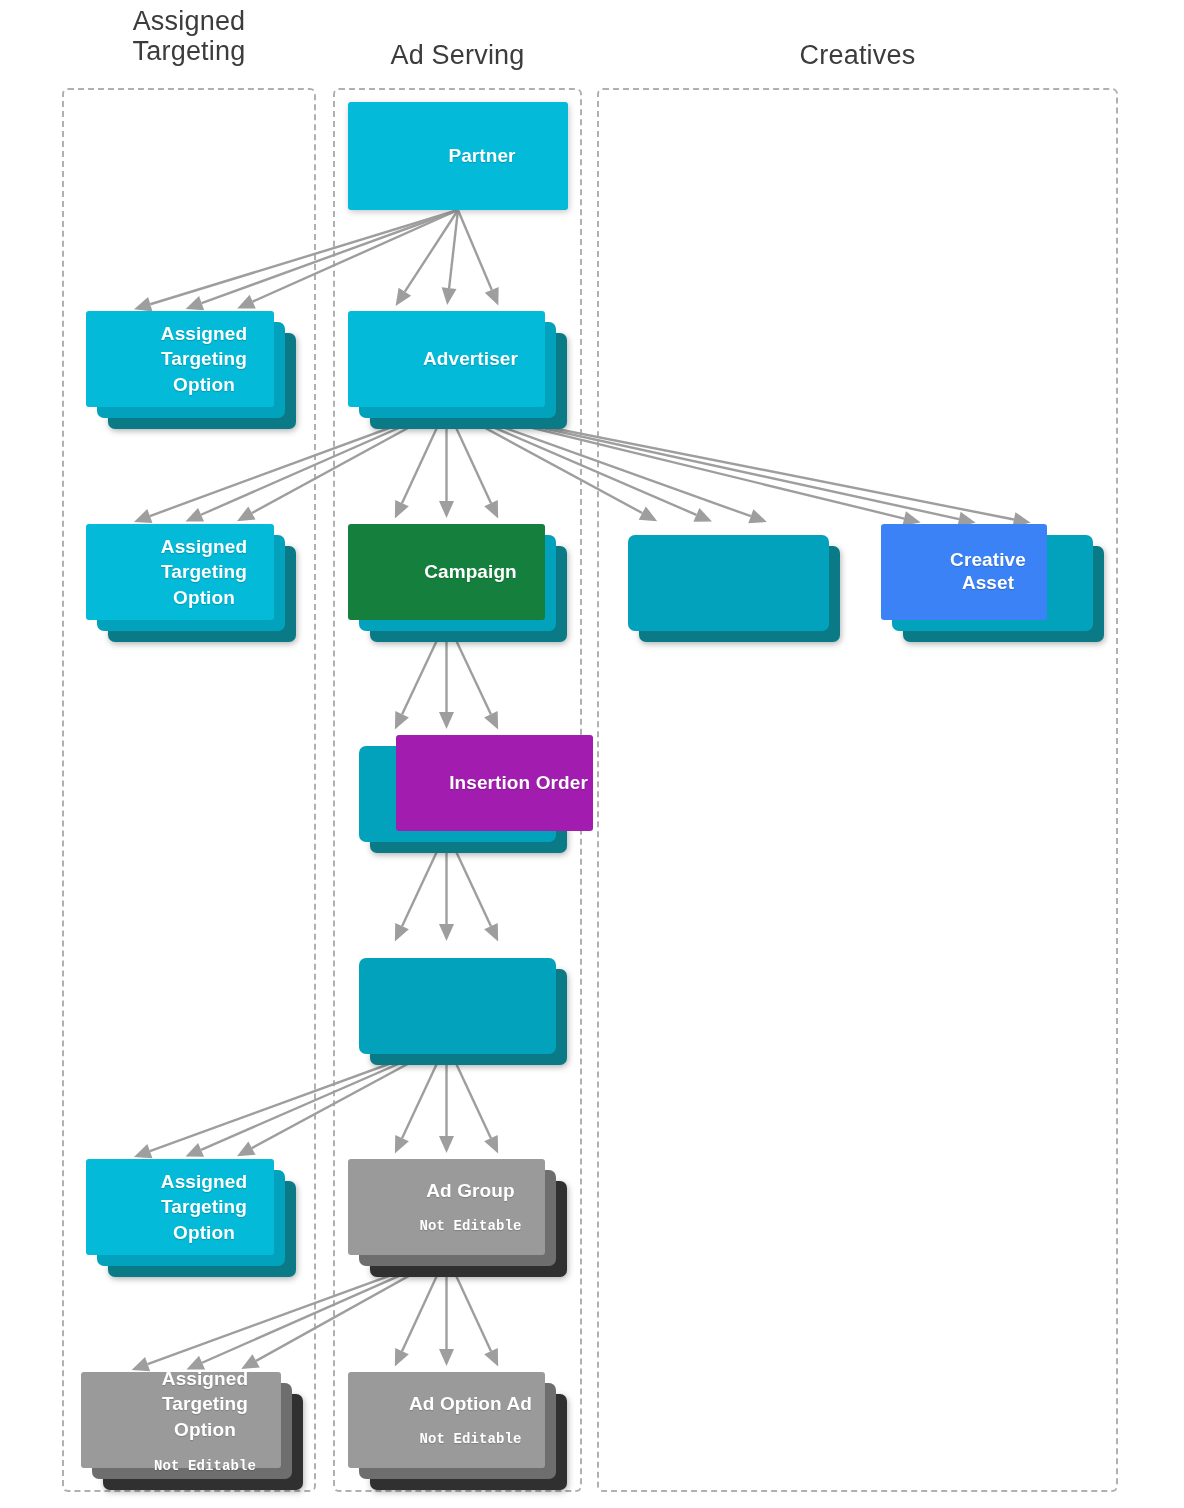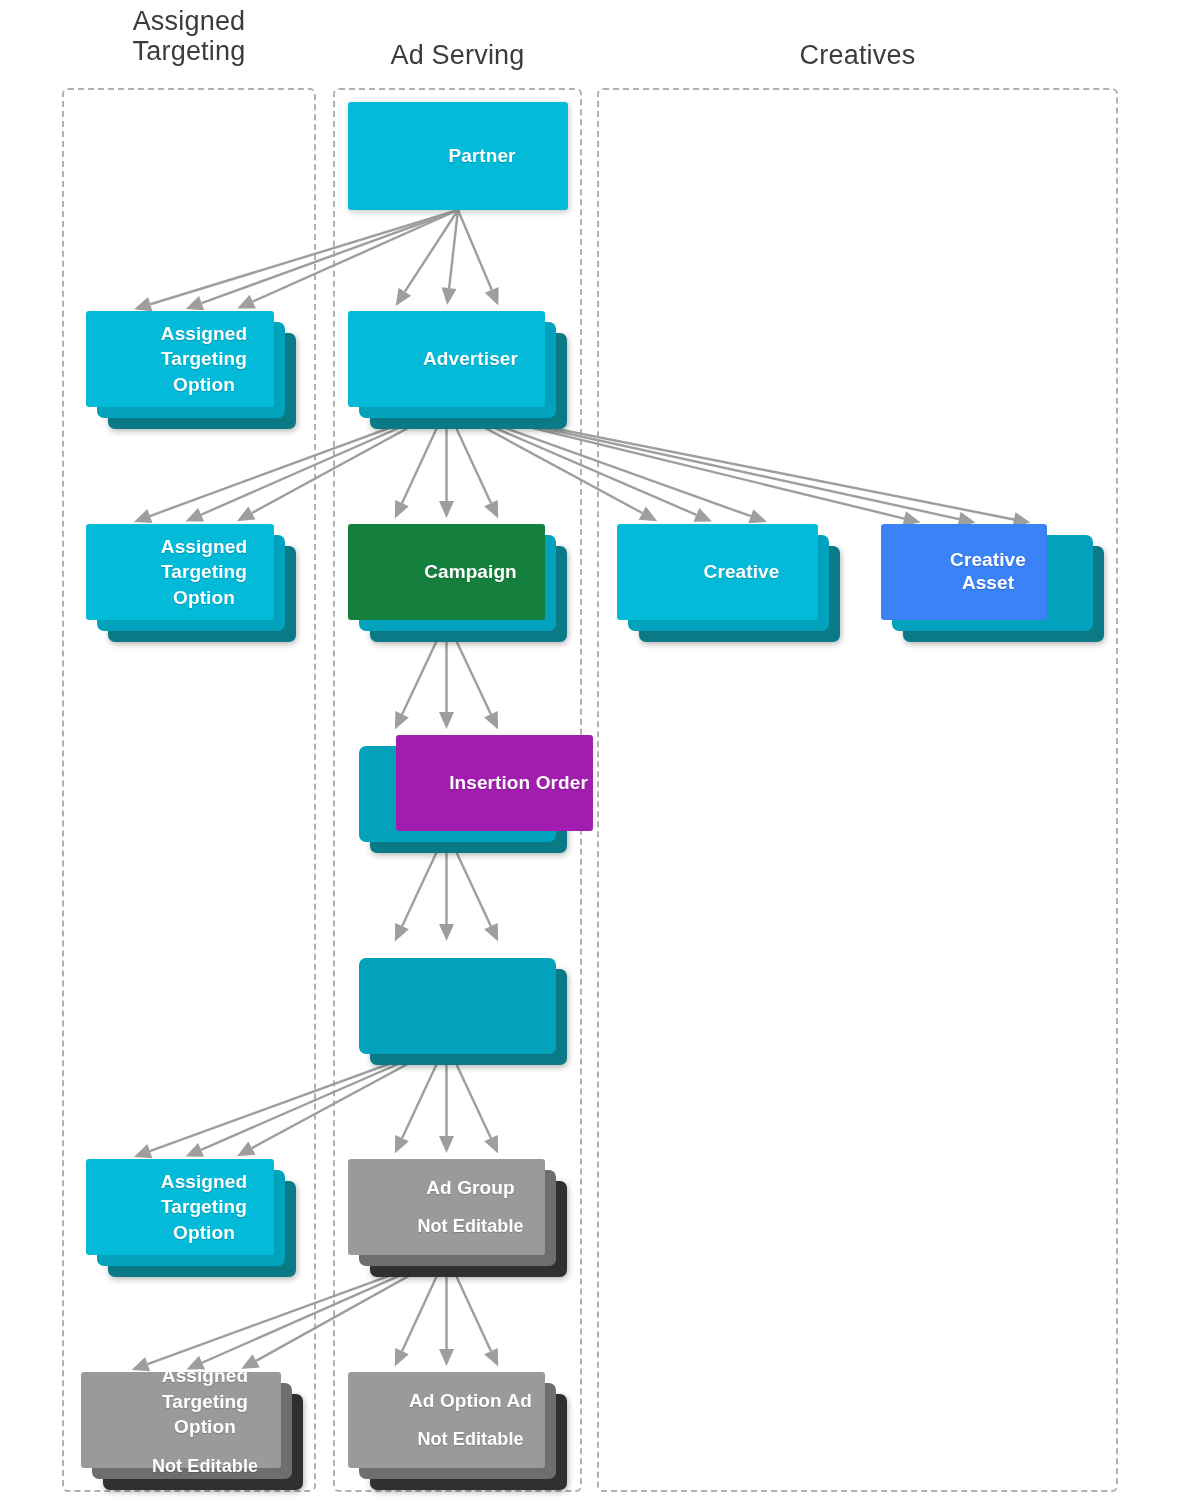--- a/index.html
+++ b/index.html
@@ -75,25 +75,26 @@
     padding-left: 48px;
   }
   .face .title {
     font-size: 19px;
     font-weight: bold;
     line-height: 1.34;
     letter-spacing: 0.1px;
     text-shadow: 0 1px 1px rgba(0,0,0,0.18);
   }
   .face .sub {
-    font-size: 18px;
+    font-size: 14px;
     font-weight: bold;
     margin-top: 16px;
     letter-spacing: 0.1px;
     text-shadow: 0 1px 1px rgba(0,0,0,0.18);
+    font-family: Liberation Mono, monospace;
   }
   .face.single .title { line-height: 1.2; }
 </style>
 </head>
 <body>
 
 <div id="canvas">
 
   <div class="col-title" id="ct0" style="left: 62px; top: 6px; width: 254px; color: rgb(60, 60, 60);">Assigned
 Targeting</div>
@@ -285,23 +286,20 @@
       <div class="node" style="left: 348px; top: 524px; width: 219px; height: 118px;">
         <div class="layer l3" style="left: 22px; top: 22px; width: 197px; height: 96px; background: rgb(10, 122, 134);"></div>
         <div class="layer l2" style="left: 11px; top: 11px; width: 197px; height: 96px; background: rgb(2, 162, 189);"></div>
         <div class="face single" style="width: 197px; height: 96px; background: #15803d; color: rgb(255, 255, 255);">
           <div class="title" style="white-space: pre-line;">Campaign</div>
         </div>
       </div>
       <div class="node" style="left: 617px; top: 524px; width: 223px; height: 118px;">
         <div class="layer l3" style="left: 22px; top: 22px; width: 201px; height: 96px; background: rgb(10, 122, 134);"></div>
         <div class="layer l2" style="left: 11px; top: 11px; width: 201px; height: 96px; background: rgb(2, 162, 189);"></div>
-        <div class="face single" style="width: 201px; height: 96px; background: rgb(3, 186, 216); color: rgb(255, 255, 255);">
-          <div class="title" style="white-space: pre-line;">Creative</div>
-        </div>
       </div>
       <div class="node" style="left: 881px; top: 524px; width: 223px; height: 118px;">
         <div class="layer l3" style="left: 22px; top: 22px; width: 201px; height: 96px; background: rgb(10, 122, 134);"></div>
         <div class="layer l2" style="left: 11px; top: 11px; width: 201px; height: 96px; background: rgb(2, 162, 189);"></div>
         <div class="face single" style="width: 166px; height: 96px; background: #3b82f6; color: rgb(255, 255, 255);">
           <div class="title" style="white-space: pre-line;">Creative Asset</div>
         </div>
       </div>
       <div class="node" style="left: 348px; top: 735px; width: 219px; height: 118px;">
         <div class="layer l3" style="left: 22px; top: 22px; width: 197px; height: 96px; background: rgb(10, 122, 134);"></div>

